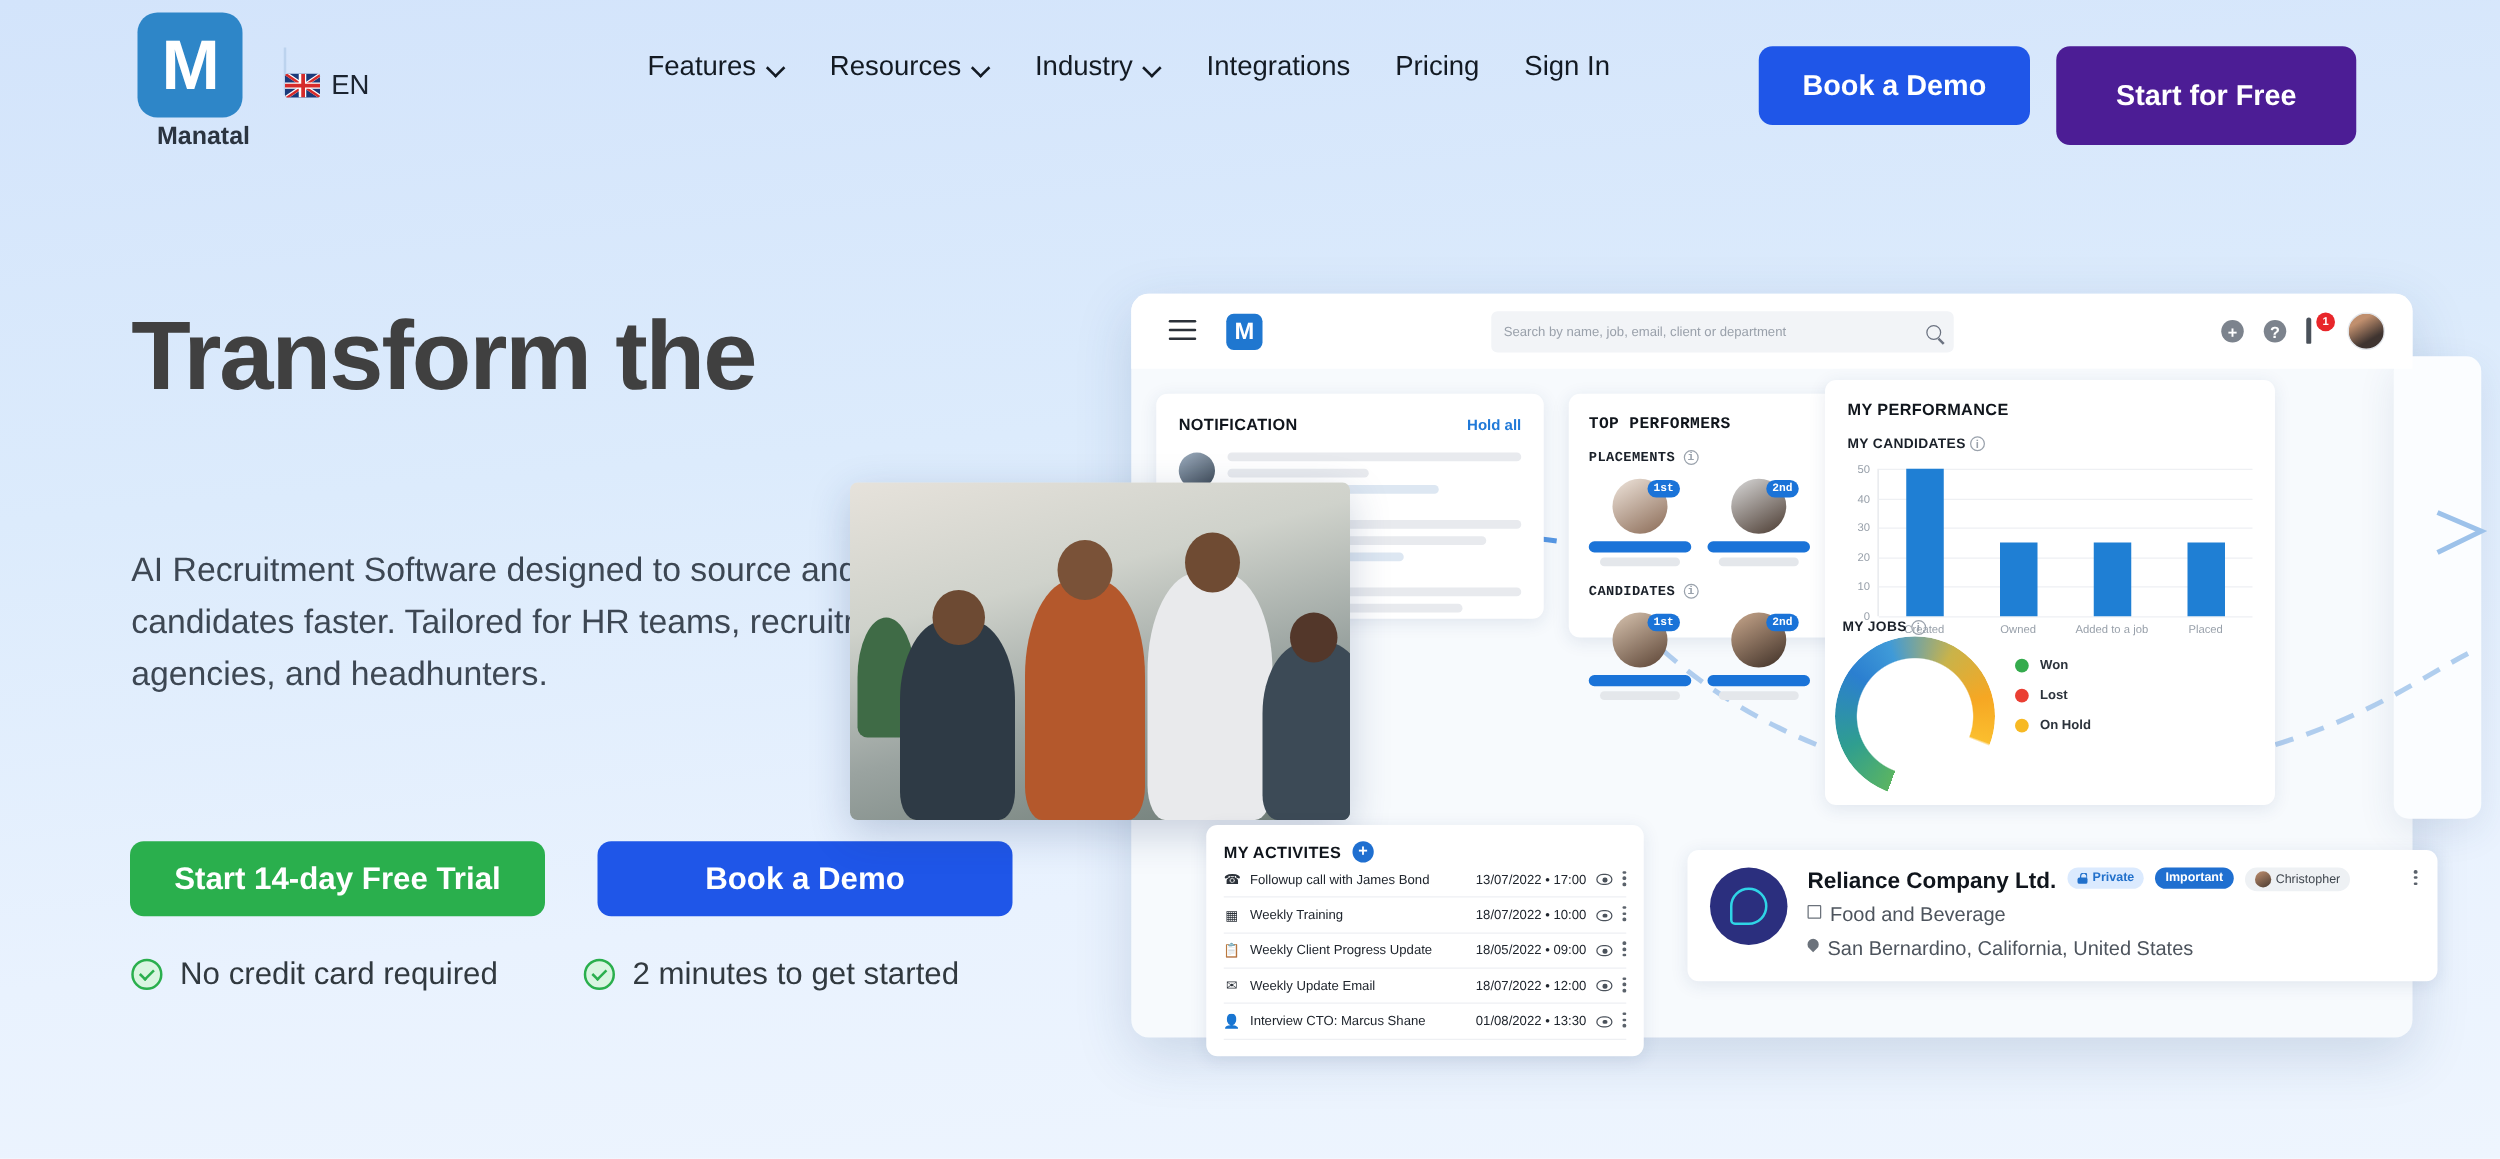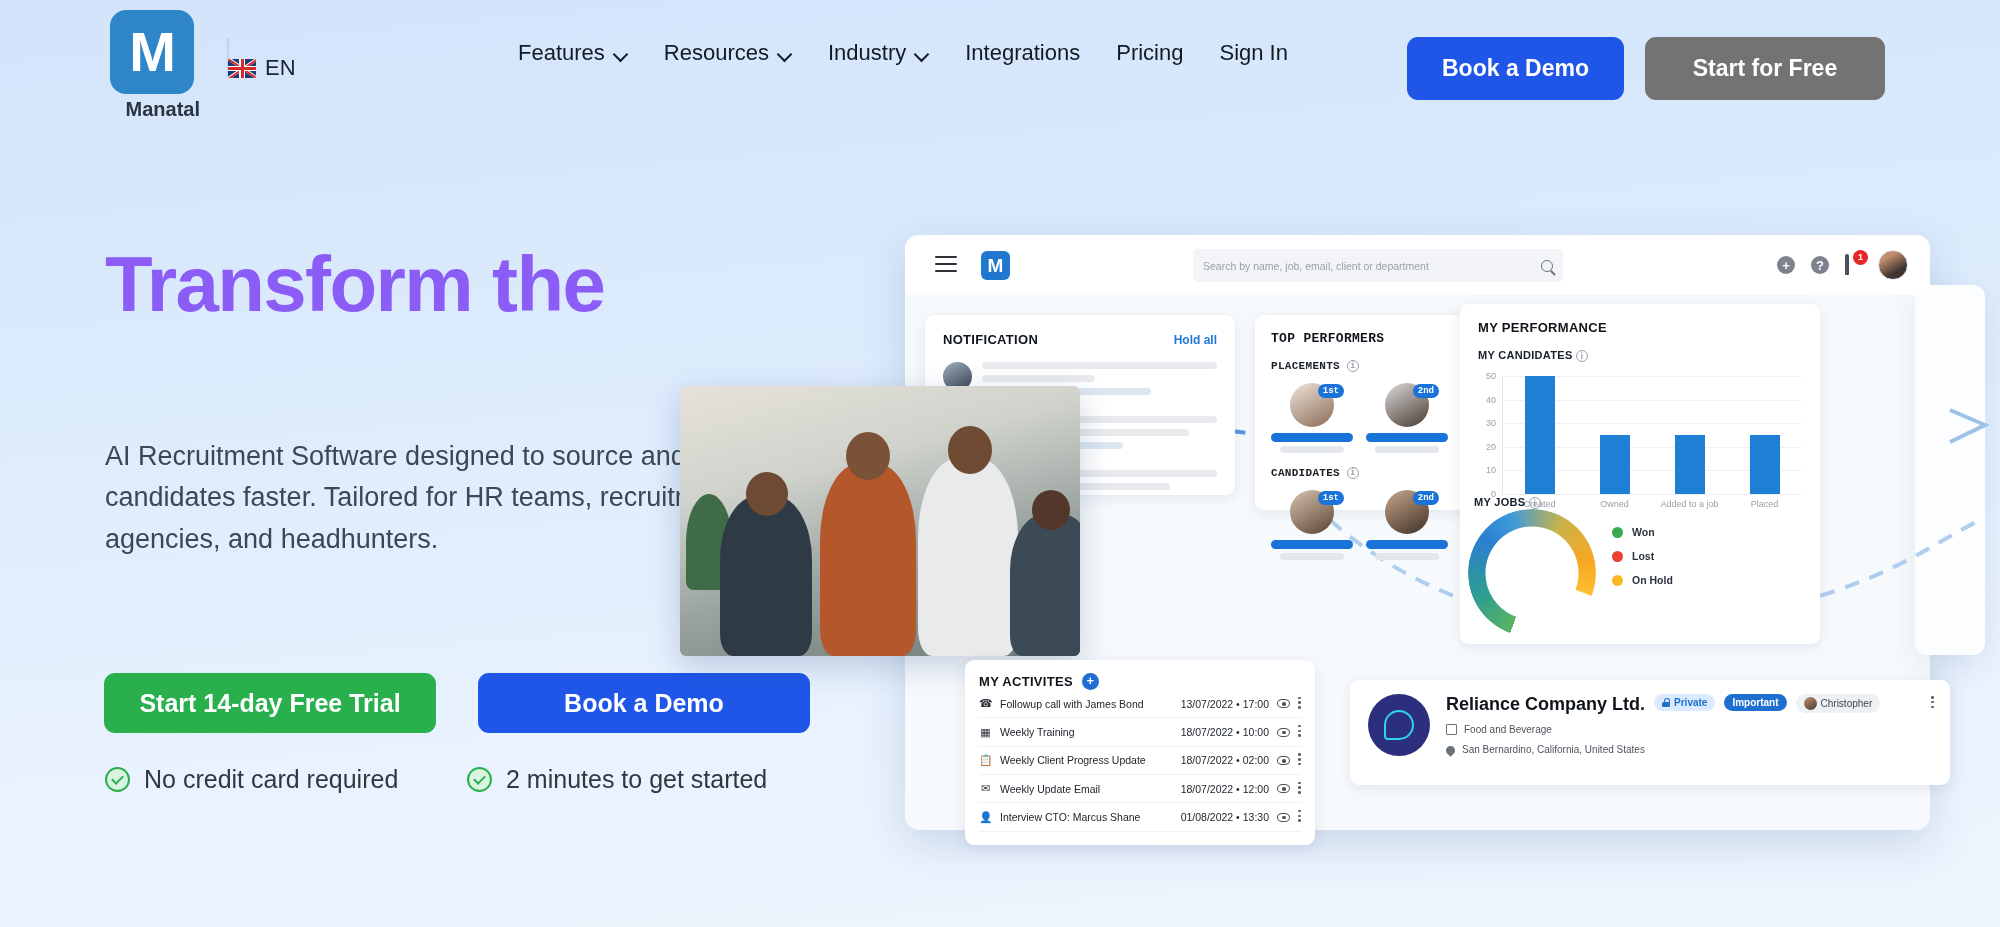--- a/index.html
+++ b/index.html
@@ -52,28 +52,28 @@
 
   .btn {
     display: inline-flex; align-items: center; justify-content: center;
     border-radius: 11px; font-weight: 700; cursor: pointer; white-space: nowrap;
   }
   .btn-demo-top {
     position: absolute; left: 1407px; top: 37px; width: 217px; height: 63px;
     background: #1f56e8; color: #fff; font-size: 23px;
   }
   .btn-free-top {
-    position: absolute; left: 1645px; top: 37px; width: 240px; height: 63px;
-    background: #737373; color: #fff; font-size: 23px;
+    position: absolute; left: 1645px; top: 37px; width: 240px; height: 79px;
+    background: #4c1d95; color: #fff; font-size: 23px;
   }
 
   
   .hero-title {
     position: absolute; left: 105px; top: 243px; width: 760px;
-    font-size: 78px; font-weight: 800; line-height: 1.07; letter-spacing: -1.6px; color: #8b5cf6;
+    font-size: 78px; font-weight: 800; line-height: 1.07; letter-spacing: -1.6px; color: #404040;
   }
   .hero-sub {
     position: absolute; left: 105px; top: 436px; width: 660px;
     font-size: 27px; line-height: 1.53; color: #3d4753;
   }
   .btn-trial {
     position: absolute; left: 104px; top: 673px; width: 332px; height: 60px;
     background: #2aaf4d; color: #fff; font-size: 25px;
   }
   .btn-demo {
@@ -244,21 +244,21 @@
   .co-top { display: flex; align-items: flex-start; gap: 9px; }
   .co-name { font-size: 18px; font-weight: 700; color: #10151c; white-space: nowrap; }
   .pill { display: inline-flex; align-items: center; gap: 4px; border-radius: 10px; font-size: 10px; padding: 3px 8px; white-space: nowrap; }
   .pill-private { background: #dbeafe; color: #2170cb; font-weight: 600; }
   .pill-important { background: #1f6fd0; color: #fff; font-weight: 600; }
   .pill-person { background: #eef1f4; color: #40474f; }
   .pill-av { width: 13px; height: 13px; border-radius: 50%; background: linear-gradient(150deg,#c08f6e,#4a3b31); }
   .lock { width: 8px; height: 9px; position: relative; }
   .lock::before { content: ""; position: absolute; left: 0; bottom: 0; width: 8px; height: 5.5px; background: #2170cb; border-radius: 1.5px; }
   .lock::after { content: ""; position: absolute; left: 1.6px; top: 0; width: 4.8px; height: 4.8px; border: 1.4px solid #2170cb; border-bottom: none; border-radius: 3px 3px 0 0; }
-  .co-meta { display: flex; align-items: flex-end; gap: 7px; margin-top: 9px; font-size: 10px; color: #4d545d; }
+  .co-meta { display: flex; align-items: flex-start; gap: 7px; margin-top: 9px; font-size: 16px; color: #4d545d; }
   .ic-bldg { width: 11px; height: 11px; border: 1.4px solid #6b727b; border-radius: 1px; }
   .ic-pin { width: 9px; height: 9px; border-radius: 50% 50% 50% 0; background: #6b727b; transform: rotate(-45deg); }
   .co-kebab { position: absolute; right: 16px; top: 16px; }
 
   .dash-arrow { position: absolute; left: 0; top: 0; pointer-events: none; }
 </style>
 </head>
 <body>
 
 <div class="header">
@@ -569,21 +569,21 @@
       <span class="eye"></span>
       <span class="kebab">
           <i></i>
           <i></i>
           <i></i>
         </span>
     </div>
     <div class="act-row">
       <span class="act-ic">📋</span>
       <span class="act-name">Weekly Client Progress Update</span>
-      <span class="act-time">18/07/2022 • 02:00</span>
+      <span class="act-time">18/05/2022 • 09:00</span>
       <span class="eye"></span>
       <span class="kebab">
           <i></i>
           <i></i>
           <i></i>
         </span>
     </div>
     <div class="act-row">
       <span class="act-ic">✉</span>
       <span class="act-name">Weekly Update Email</span>

